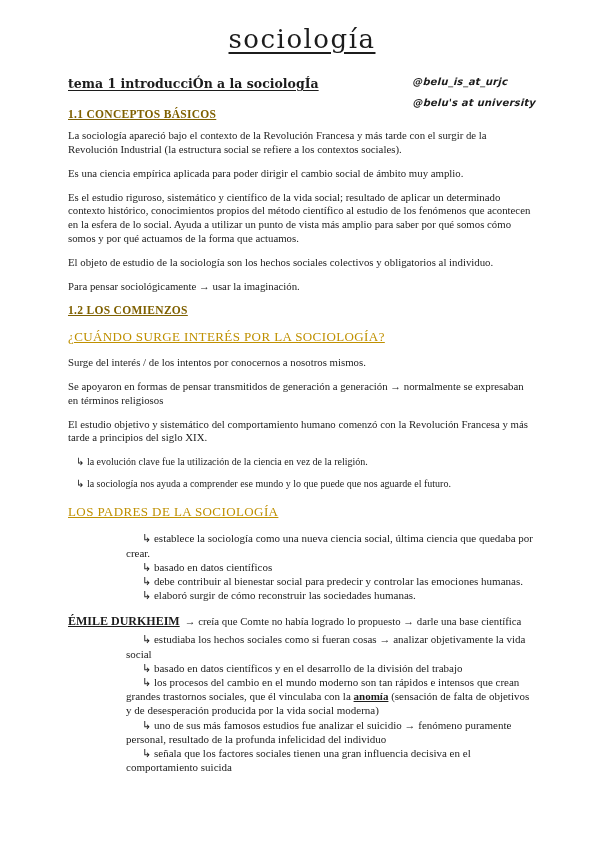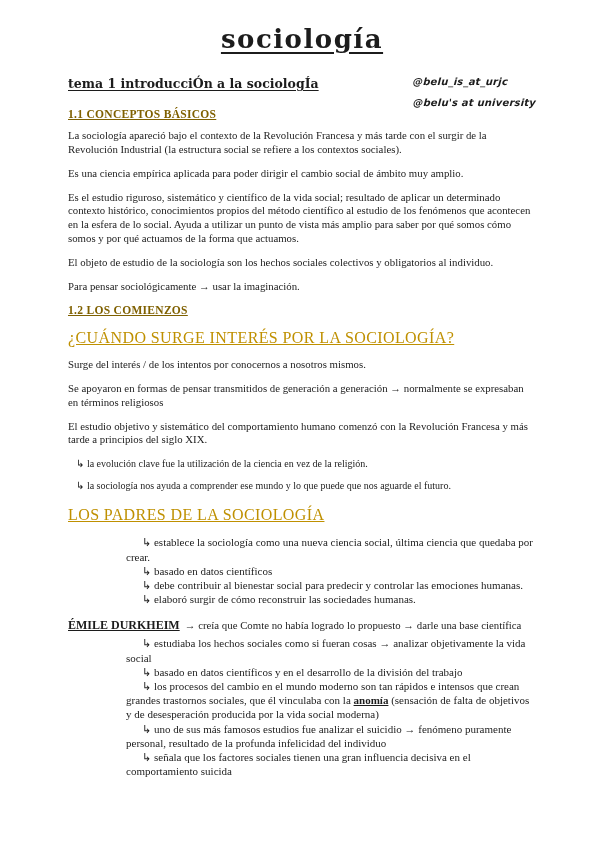--- a/index.html
+++ b/index.html
@@ -8,21 +8,21 @@
     width: 600px; height: 848px;
     overflow: hidden;
     font-family: "Liberation Serif", serif;
     color: var(--body_text, #1c1c1c);
   }
   .page { padding: 24px 64px 0 68px; width: 600px; }
 
   .doc-title {
     text-align: center;
     font-family: "DejaVu Serif", serif;
-    font-weight: bold;
+    font-weight: normal;
     font-size: 26px;
     letter-spacing: 1.5px;
     text-decoration: underline;
     text-underline-offset: 4px;
     text-decoration-thickness: 2px;
     margin-bottom: 22px;
   }
 
   .topic-row { display: flex; justify-content: space-between; align-items: flex-start; }
   .topic {
@@ -49,21 +49,21 @@
     font-weight: bold;
     font-size: 11.5px;
     text-decoration: underline;
     letter-spacing: 0.3px;
     margin: 0 0 9px 0;
   }
   .sec-gap { margin-top: 0; font-family: Liberation Serif, serif; }
   .subsec {
     color: var(--heading_secondary, #BF9000);
     font-weight: normal;
-    font-size: 16px;
+    font-size: 13px;
     text-decoration: underline;
     letter-spacing: 0.4px;
     margin: 13px 0 11px 0;
   }
 
   p.body-p { font-size: 10.8px; line-height: 13.6px; margin: 0 0 10.5px 0; }
 
   .bullet-block { margin: 5px 0 10px 0; }
   p.bl { font-size: 10px; line-height: 14px; margin: 8px; }
   .bl-nest { margin-left: 37px; }

